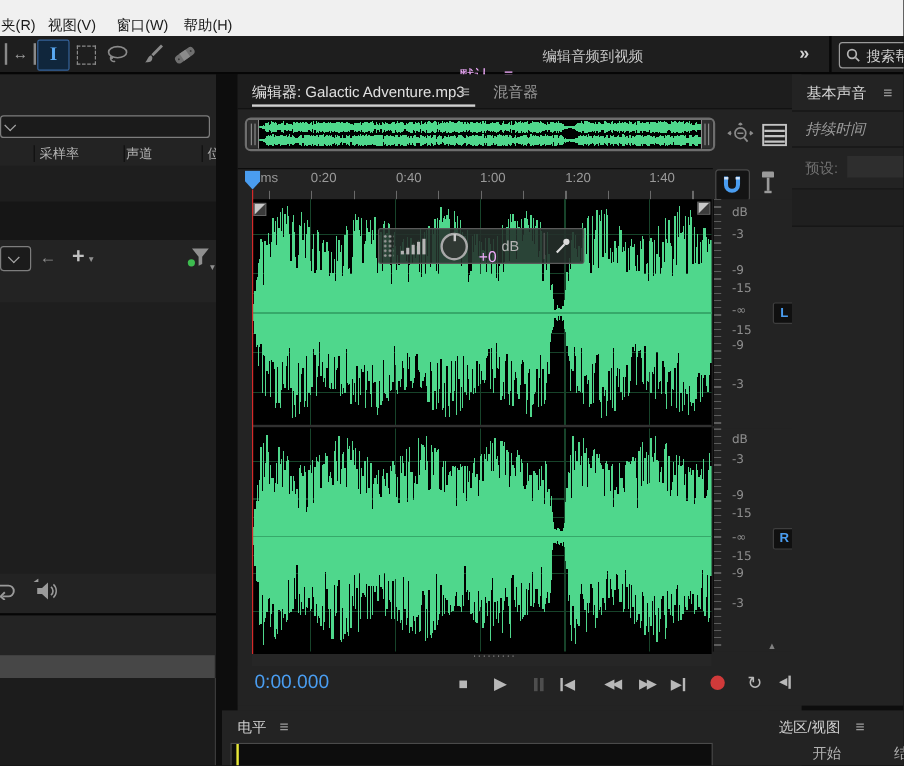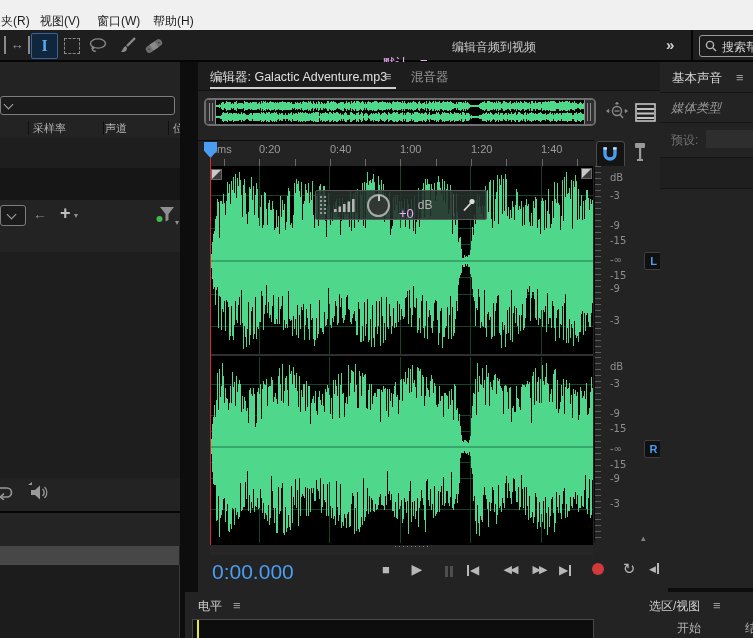--- a/index.html
+++ b/index.html
@@ -262,21 +262,21 @@
     <span class="ab dbl" style="left:15px;top:141px;">-3</span>
     <div class="badge ab" style="left:49px;top:83px;">R</div>
   </div>
   <span class="ab" style="left:443px;top:471px;color:#808080;font-size:9px;">▴</span>
 
   <div class="ab" style="left:12px;top:483px;width:383px;height:10px;background:#262626;">
     <div class="ab" style="left:172px;top:-4px;width:60px;color:#8f8f8f;font-size:9px;letter-spacing:1px;text-align:center;">·········</div>
   </div>
 
   <div class="ab" style="left:0;top:493px;width:470px;height:33px;background:#232323;">
-    <span class="ab" style="left:14px;top:5px;font-size:21px;color:#4a9df0;">0:00.000</span>
+    <span class="ab" style="left:14px;top:5px;font-size:16px;color:#4a9df0;">0:00.000</span>
     <div class="ab tbtn" style="left:178px;top:7px;width:20px;font-size:13px;">■</div>
     <div class="ab tbtn" style="left:209px;top:6px;width:20px;font-size:14px;">▶</div>
     <div class="ab" style="left:243px;top:8px;width:16px;text-align:center;">
       <span class="pausebar"></span><span class="pausebar"></span>
     </div>
     <div class="ab" style="left:269px;top:8px;width:22px;display:flex;align-items:center;">
       <span class="skipbar"></span>
       <span class="tbtn" style="font-size:12px;margin-left:1px;">◀</span>
     </div>
     <div class="ab tbtn" style="left:299px;top:8px;width:26px;font-size:11px;letter-spacing:-2px;">◀◀</div>
@@ -292,21 +292,21 @@
       <span class="skipbar" style="margin:0 1px;"></span>
       <span class="tbtn" style="font-size:9px;">▶</span>
     </div>
   </div>
 </div>
 
 <div class="ab" style="left:660px;top:62px;width:93px;height:526px;background:#232323;overflow:hidden;">
   <span class="ab" style="left:12px;top:8px;font-size:12.5px;color:#d8d8d8;">基本声音</span>
   <span class="ab hamb" style="left:76px;top:8px;">≡</span>
   <div class="ab" style="left:0;top:30px;width:93px;height:1px;background:#141414;"></div>
-  <span class="ab" style="left:11px;top:38px;font-size:12.5px;color:#9a9a9a;font-style:italic;">媒体类型</span>
+  <span class="ab" style="left:11px;top:38px;font-size:12.5px;color:#9a9a9a;font-style:italic;">持续时间</span>
   <div class="ab" style="left:0;top:60px;width:93px;height:1px;background:#141414;"></div>
   <span class="ab" style="left:11px;top:70px;font-size:12px;color:#707070;">预设:</span>
   <div class="ab" style="left:46px;top:68px;width:47px;height:18px;background:#2e2e2e;"></div>
   <div class="ab" style="left:0;top:95px;width:93px;height:1px;background:#141414;"></div>
   <div class="ab" style="left:0;top:96px;width:93px;height:30px;background:#1f1f1f;"></div>
   <div class="ab" style="left:0;top:126px;width:93px;height:1px;background:#141414;"></div>
 </div>
 
 <div class="ab" style="left:185px;top:592px;width:450px;height:46px;background:#232323;overflow:hidden;">
   <span class="ab" style="left:13px;top:6px;font-size:12px;color:#cfcfcf;">电平</span>

